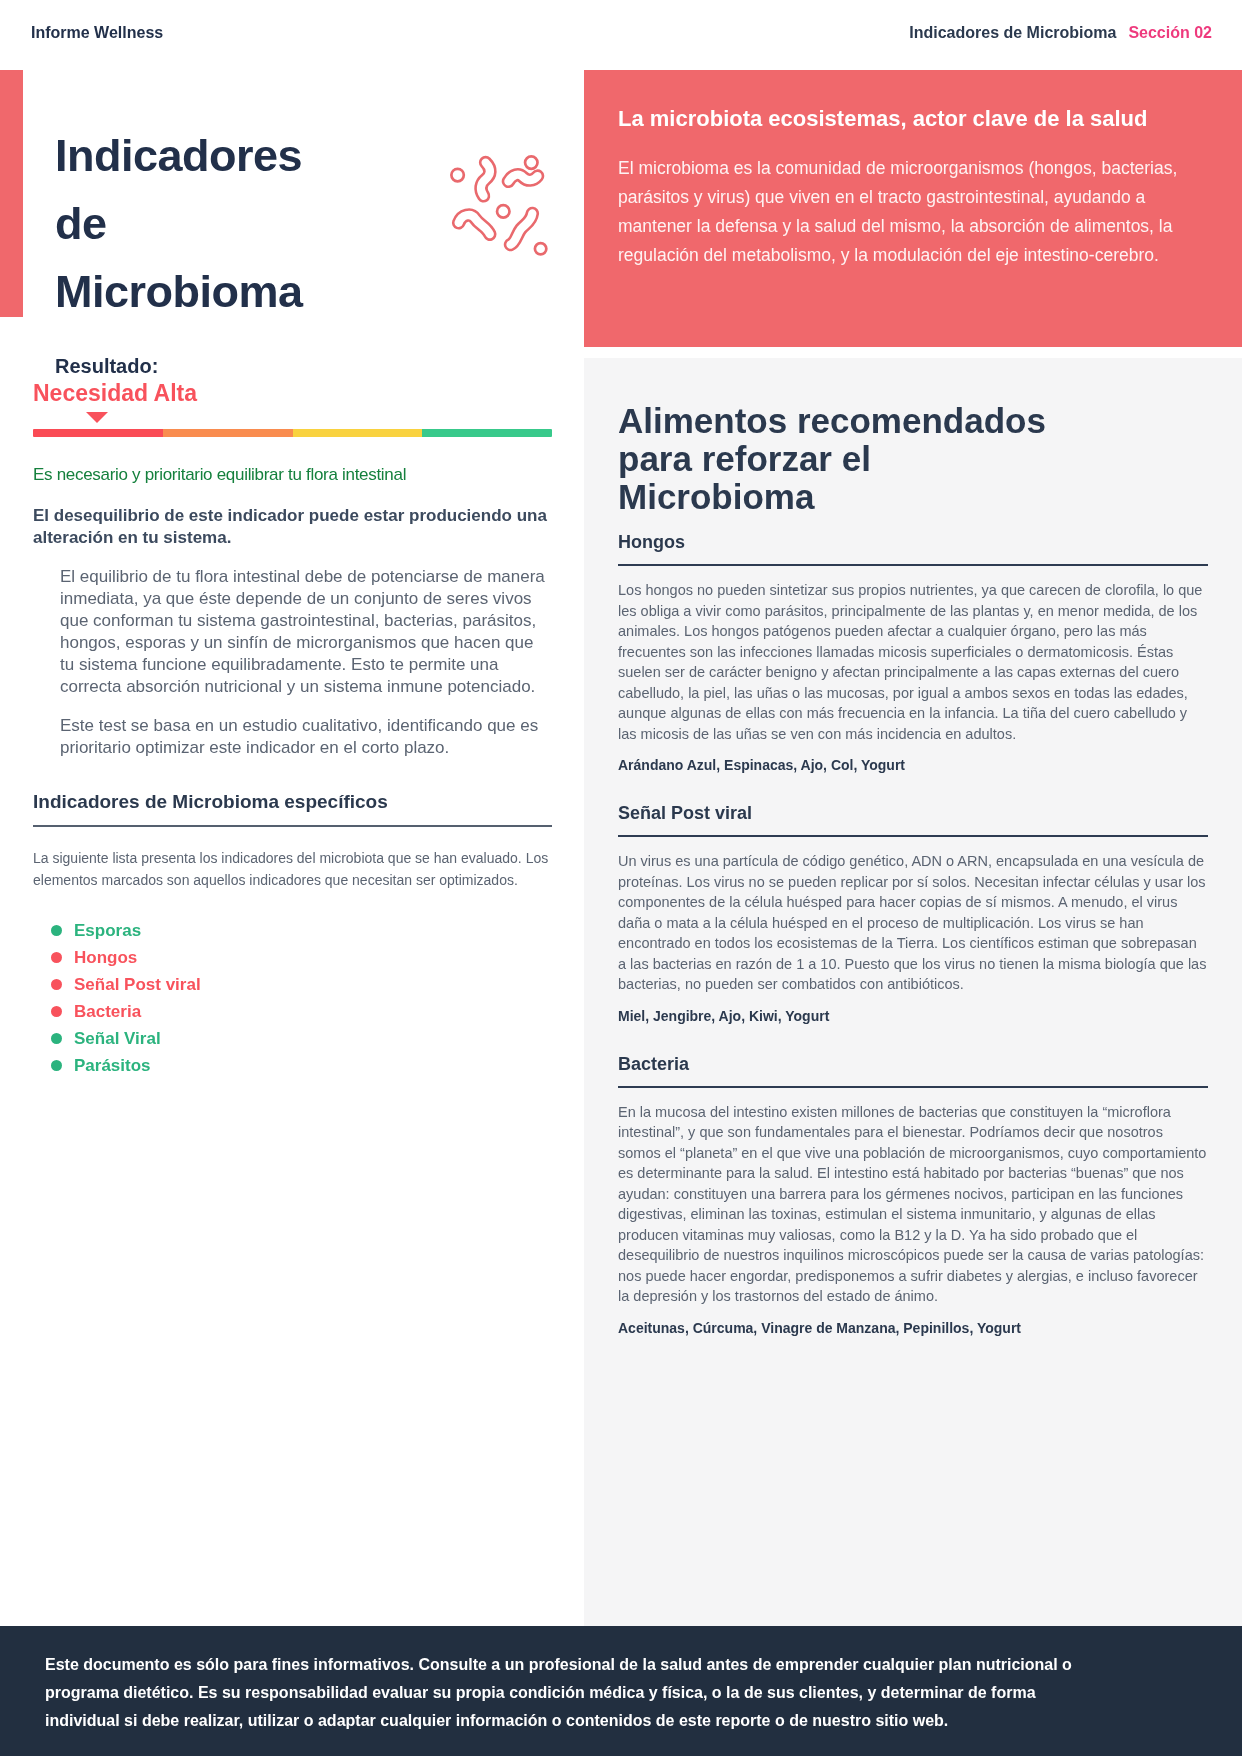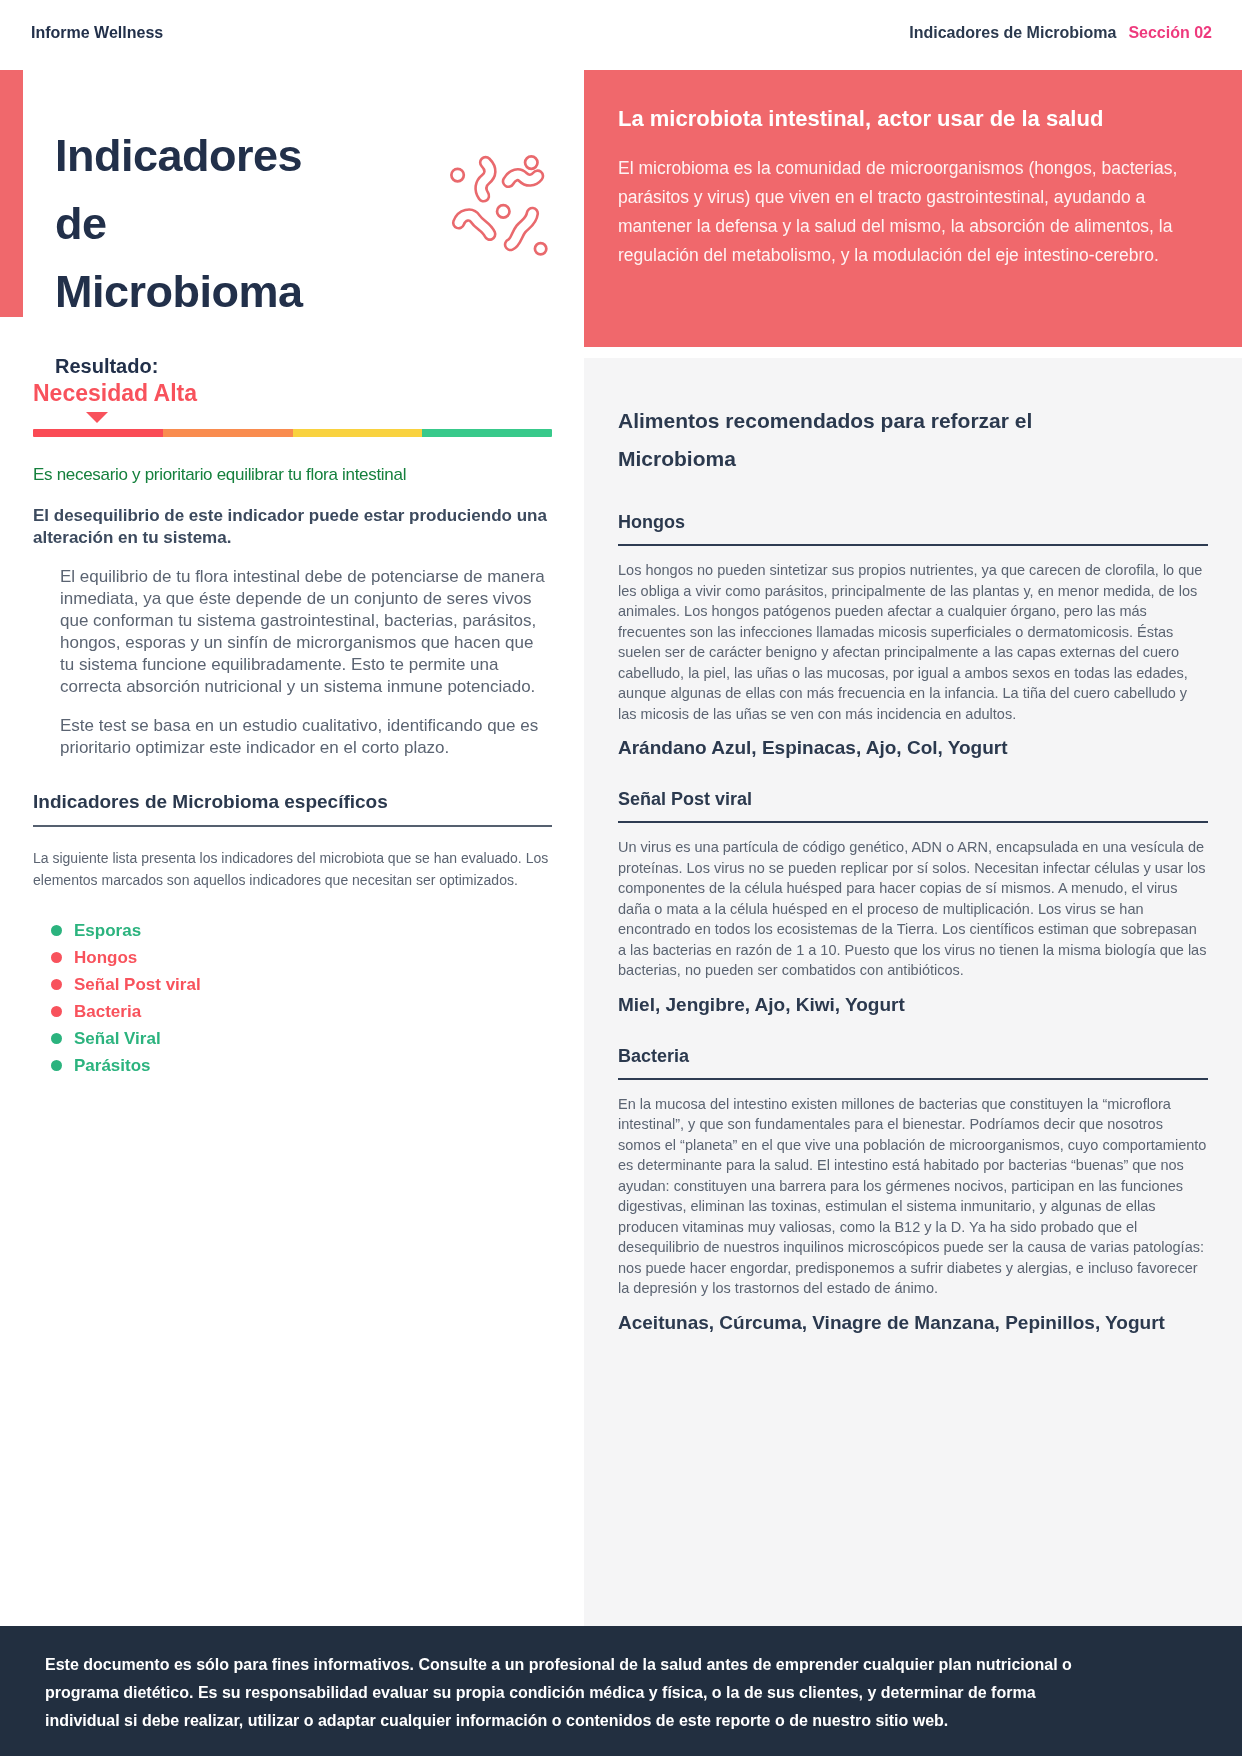--- a/index.html
+++ b/index.html
@@ -39,26 +39,26 @@
   .list-heading{margin-top:32px;font-size:19px;font-weight:bold;color:#2b394e;
     padding-bottom:12px;border-bottom:2px solid #55606f;}
   .list-intro{margin-top:20px;font-size:14px;line-height:22px;color:#5b6472;}
   .indicator-list{list-style:none;margin:26px 0 0 0;padding:0 0 0 18px;}
   .indicator-list li{display:flex;align-items:center;gap:12px;height:27px;
     font-size:17px;font-weight:600;}
   .dot{width:11px;height:11px;border-radius:50%;background:currentColor;flex:0 0 auto;}
   
   .panel{position:absolute;left:584px;top:358px;width:658px;height:1268px;
     background:#f5f5f6;box-sizing:border-box;padding:44px 34px 0 34px;}
-  .panel-title{margin:0 0 34px 0;font-size:21px;line-height:38px;font-weight:bold;color:#2b394e;max-width:440px;}
+  .panel-title{margin:0 0 16px 0;font-size:35px;line-height:38px;font-weight:bold;color:#2b394e;max-width:440px;}
   .food-section h3{margin:26px 0 0 0;font-size:18px;font-weight:bold;color:#2b394e;
     padding-bottom:11px;border-bottom:2px solid #2e3c52;}
   .food-section h3.first{margin-top:0;}
   .food-section p{margin:14px 0 0 0;font-size:14.5px;line-height:20.5px;color:#5b6472;}
-  .food-list{margin:13px 0 30px 0;font-size:19px;font-weight:bold;color:#2b394e;}
+  .food-list{margin:13px 0 30px 0;font-size:14px;font-weight:bold;color:#2b394e;}
   
   .footer{position:absolute;left:0;bottom:0;width:1242px;height:130px;background:#222f40;box-sizing:border-box;
     padding:25px 130px 0 45px;}
   .footer p{margin:0;font-size:16px;line-height:28px;color:#ffffff;font-weight:600;}
 </style>
 </head>
 <body>
 
 <div class="top-header">
   <div class="brand">Informe Wellness</div>
@@ -90,21 +90,21 @@
     <g stroke="#e9696d" stroke-width="2.6" fill="none">
       <circle cx="13" cy="28" r="6"></circle>
       <circle cx="84" cy="16" r="6"></circle>
       <circle cx="57" cy="63" r="6"></circle>
       <circle cx="93" cy="99" r="5.5"></circle>
     </g>
   </svg>
 </div>
 
 <div class="hero-box">
-  <h2>La microbiota intestinal, actor usar de la salud</h2>
+  <h2>La microbiota ecosistemas, actor clave de la salud</h2>
   <p>El microbioma es la comunidad de microorganismos (hongos, bacterias, parásitos y virus) que viven en el tracto gastrointestinal, ayudando a mantener la defensa y la salud del mismo, la absorción de alimentos, la regulación del metabolismo, y la modulación del eje intestino-cerebro.</p>
 </div>
 
 <div class="left-col">
   <div class="result-label">Resultado:</div>
   <div class="result-value">Necesidad Alta</div>
   <div class="marker-triangle"></div>
   <div class="scale-bar">
     <div class="scale-seg" style="background: rgb(250, 75, 85);"></div>
     <div class="scale-seg" style="background: rgb(249, 140, 79);"></div>

